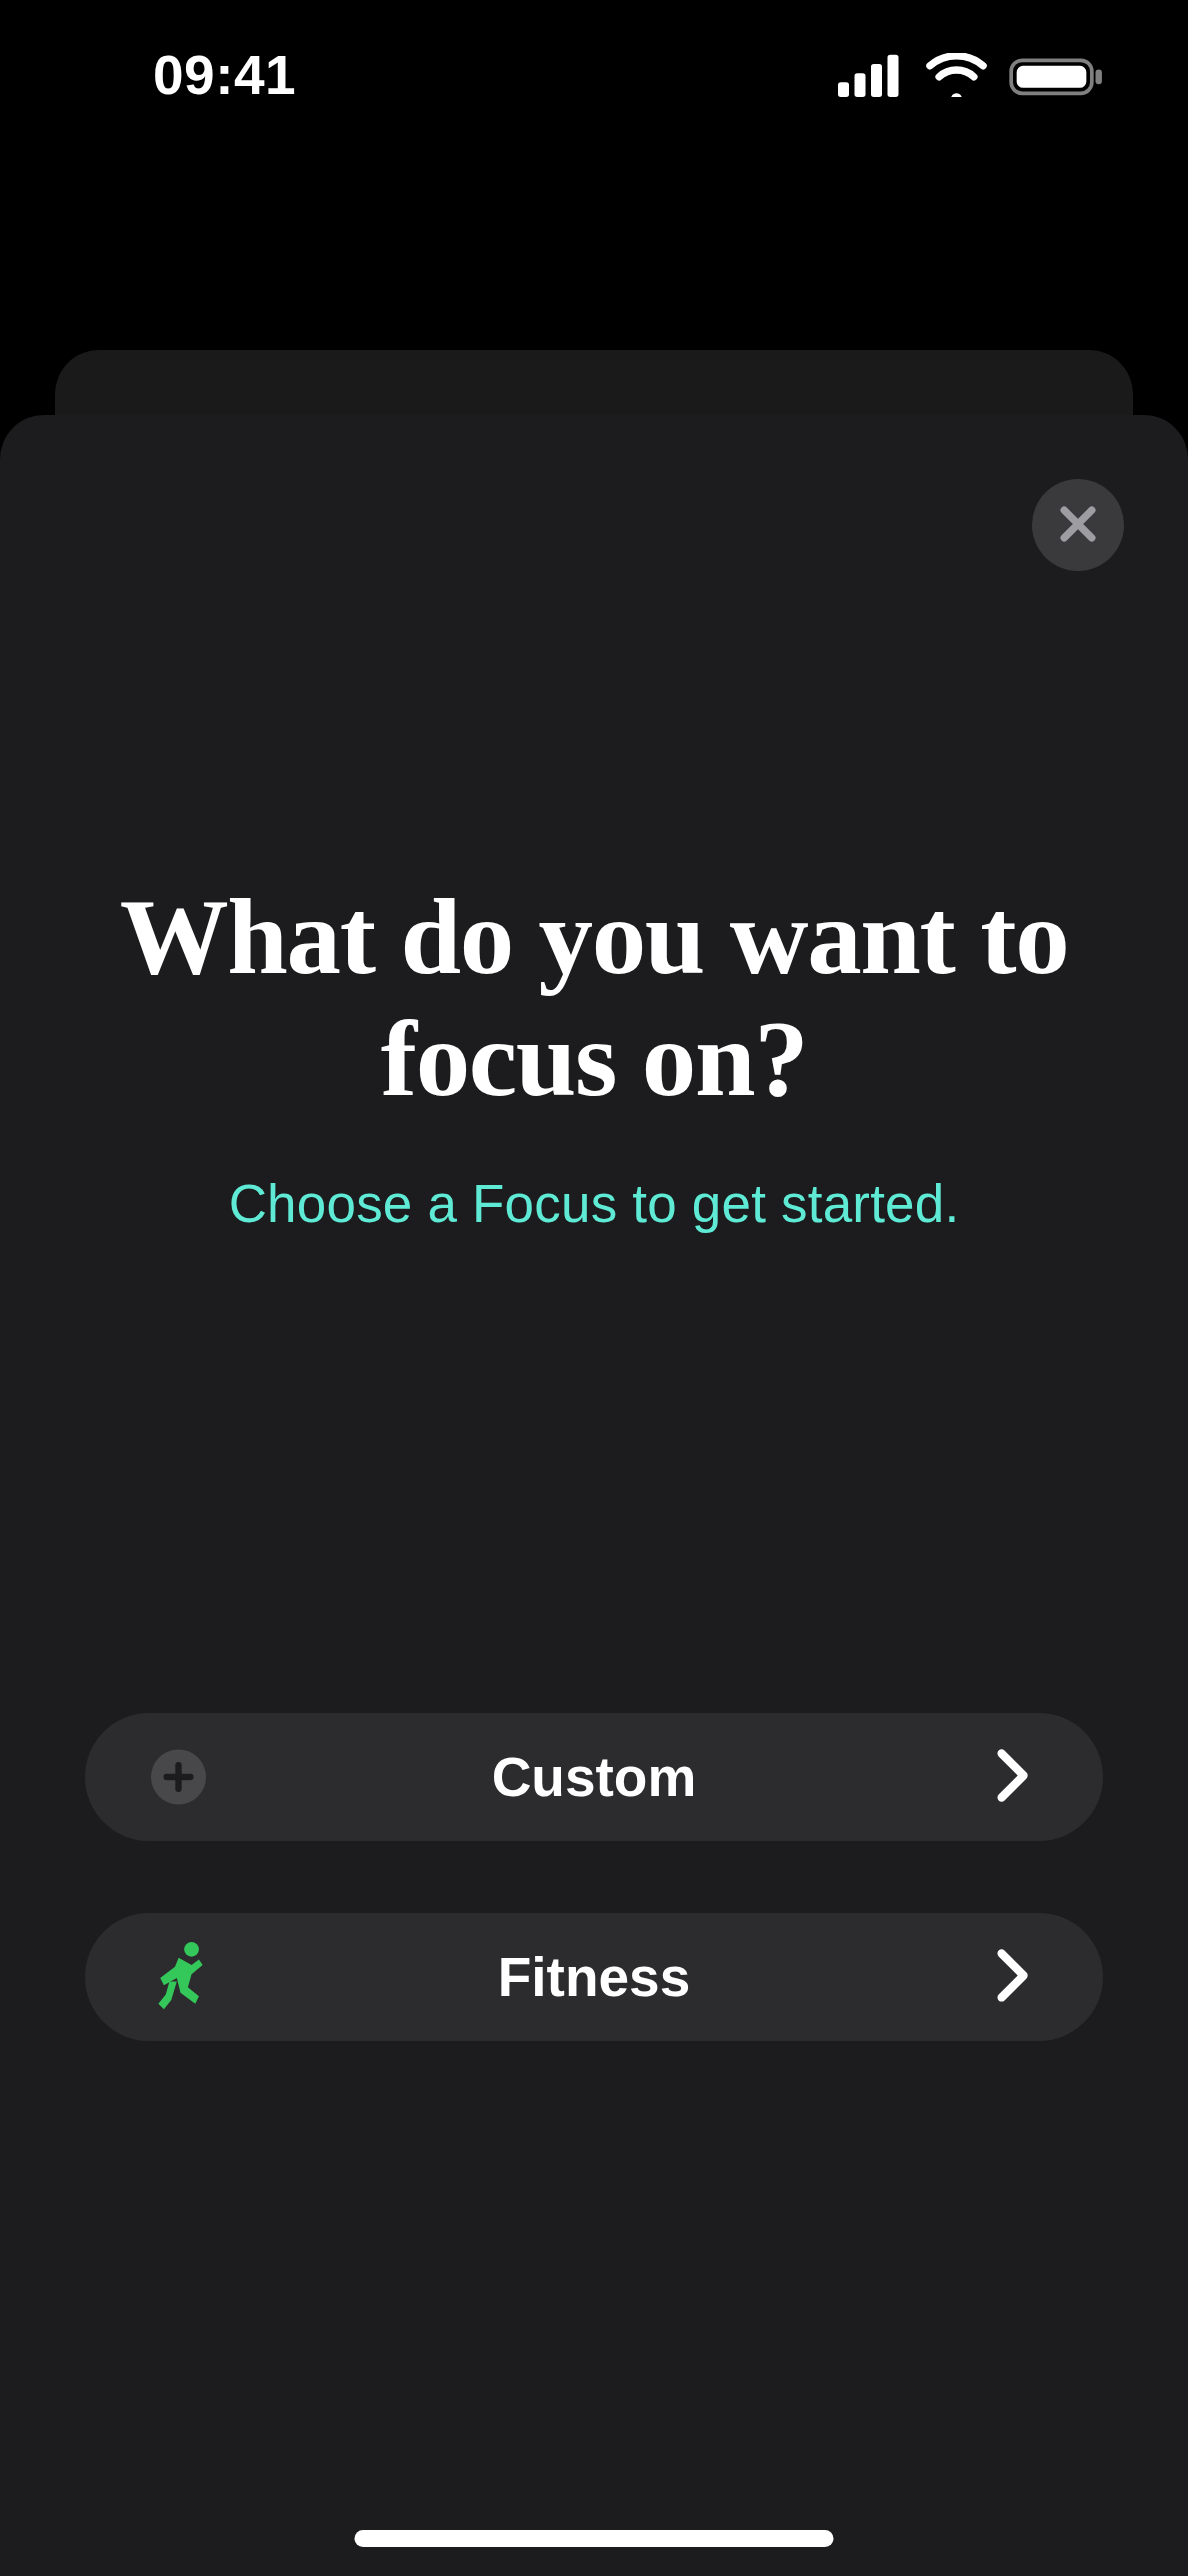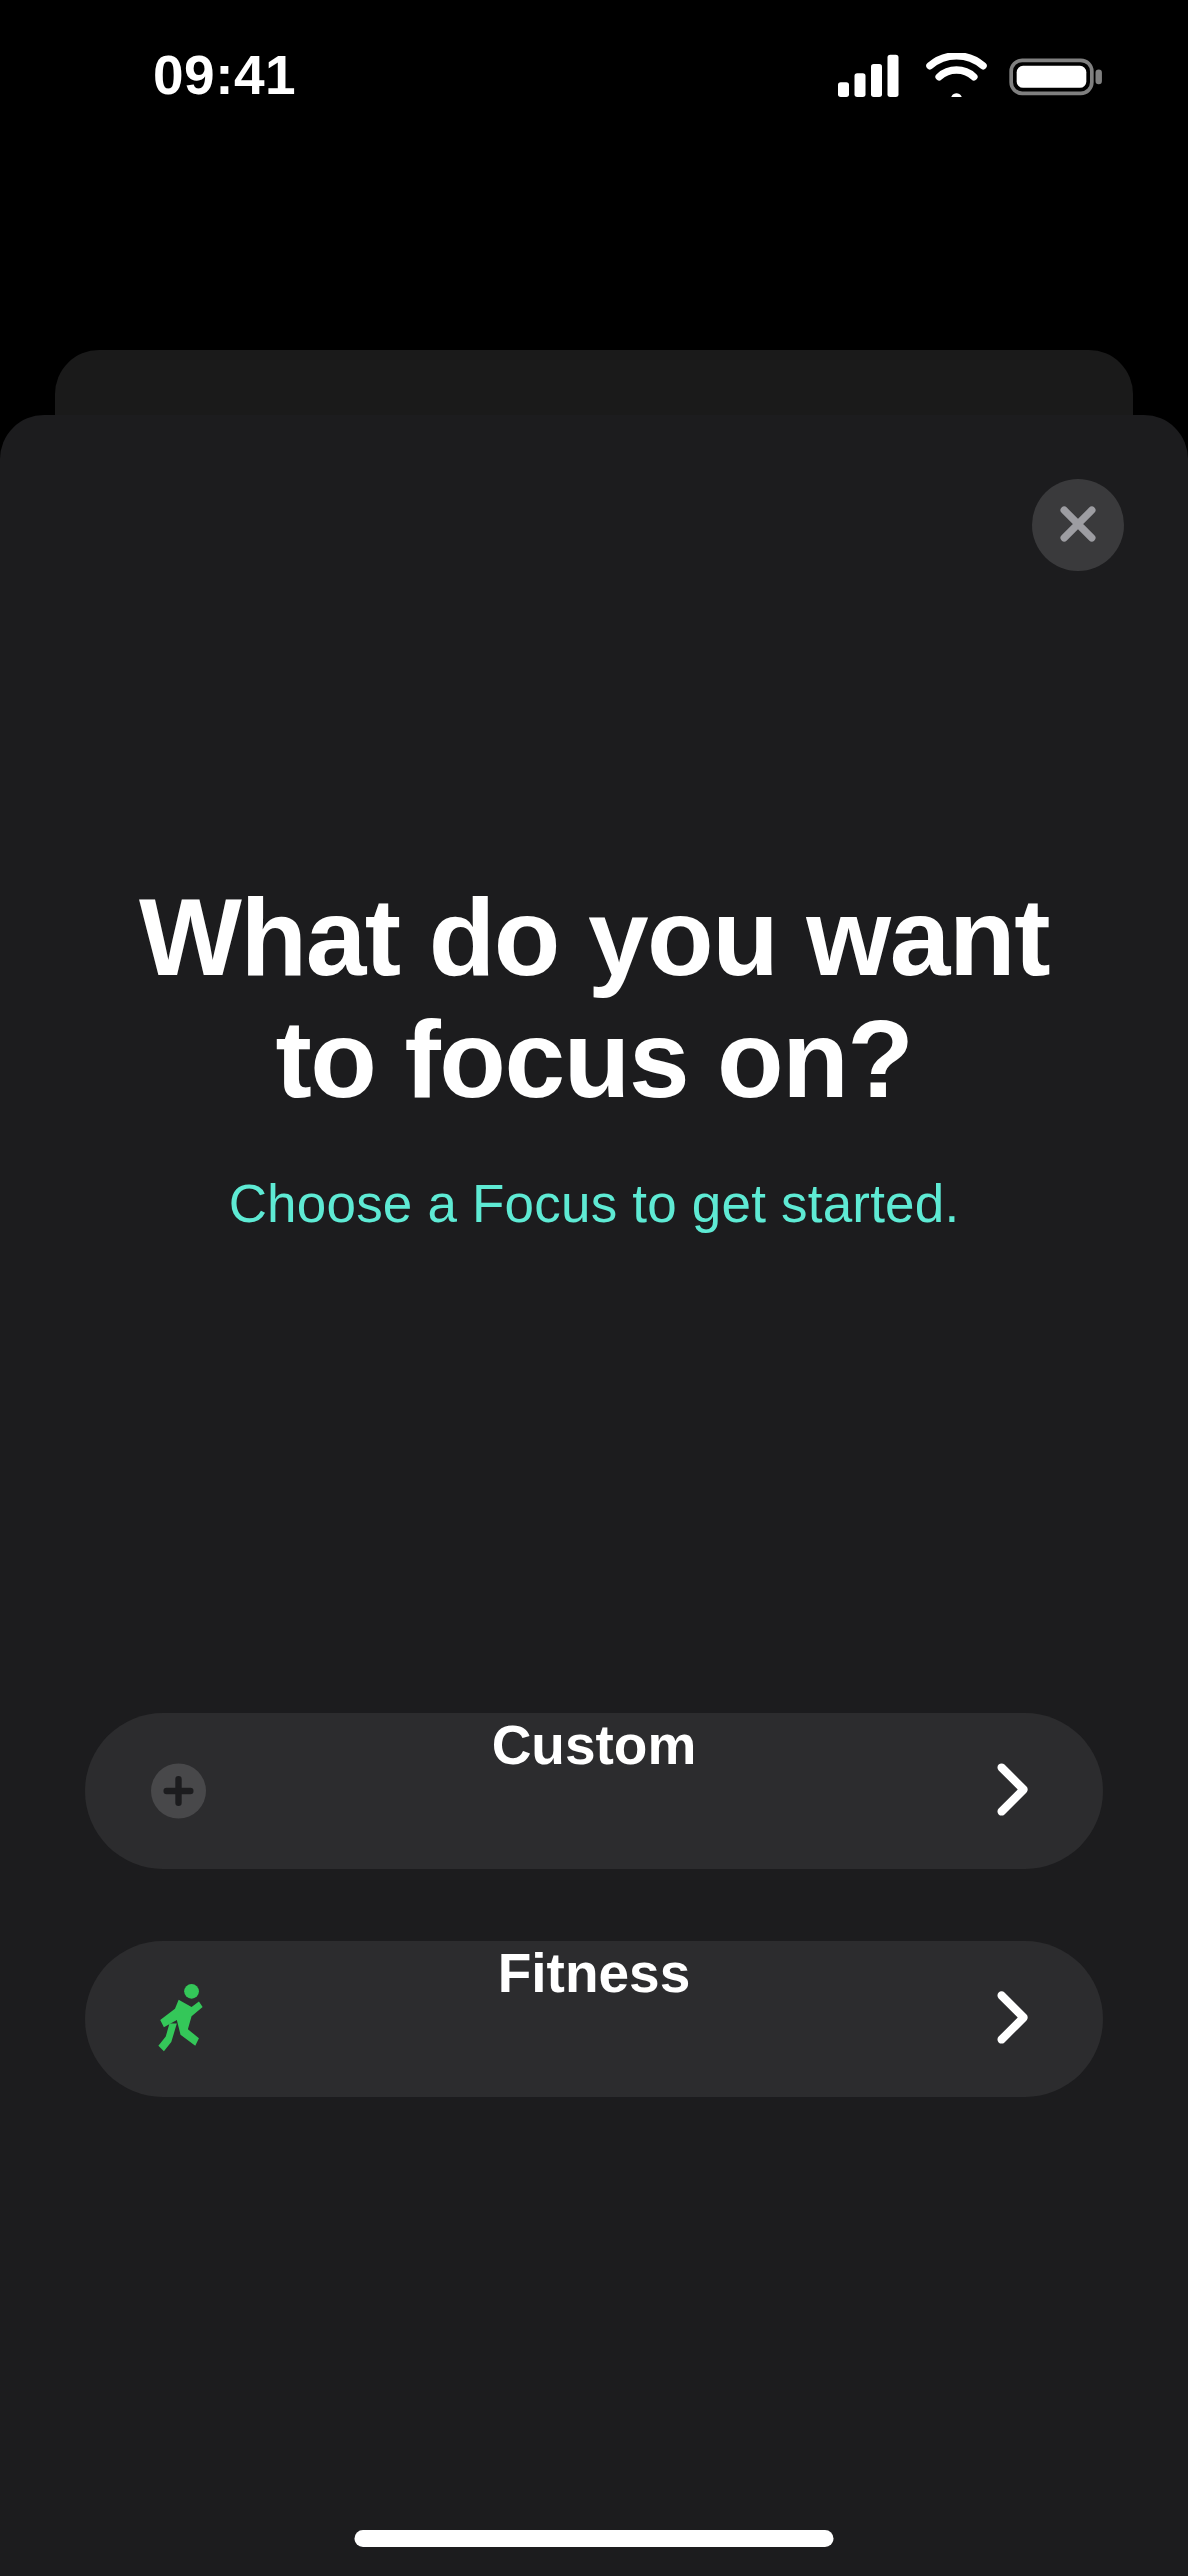--- a/index.html
+++ b/index.html
@@ -90,20 +90,21 @@
     height: 46px;
   }
 
   .headline {
     margin-top: 461px;
     text-align: center;
     font-size: 109px;
     line-height: 1.12;
     font-weight: 700;
     letter-spacing: -1.4px;
+    font-family: Liberation Serif, serif;
   }
 
   .subtitle {
     margin-top: 53px;
     text-align: center;
     font-size: 53px;
     font-weight: 400;
     color: #5eead4;
     letter-spacing: 0.2px;
   }
@@ -112,22 +113,23 @@
     margin-top: 479px;
     display: flex;
     flex-direction: column;
     gap: 72px;
   }
 
   .option {
     position: relative;
     background: #2c2c2e;
     border-radius: 166px;
-    height: 156px;
-    display: flex;
+    height: 128px;
+    display: flex;
+    align-items: center;
     justify-content: center;
     cursor: pointer;
   }
 
   .option .leading {
     position: absolute;
     left: 66px;
     top: 50%;
     transform: translateY(-50%);
     display: flex;

